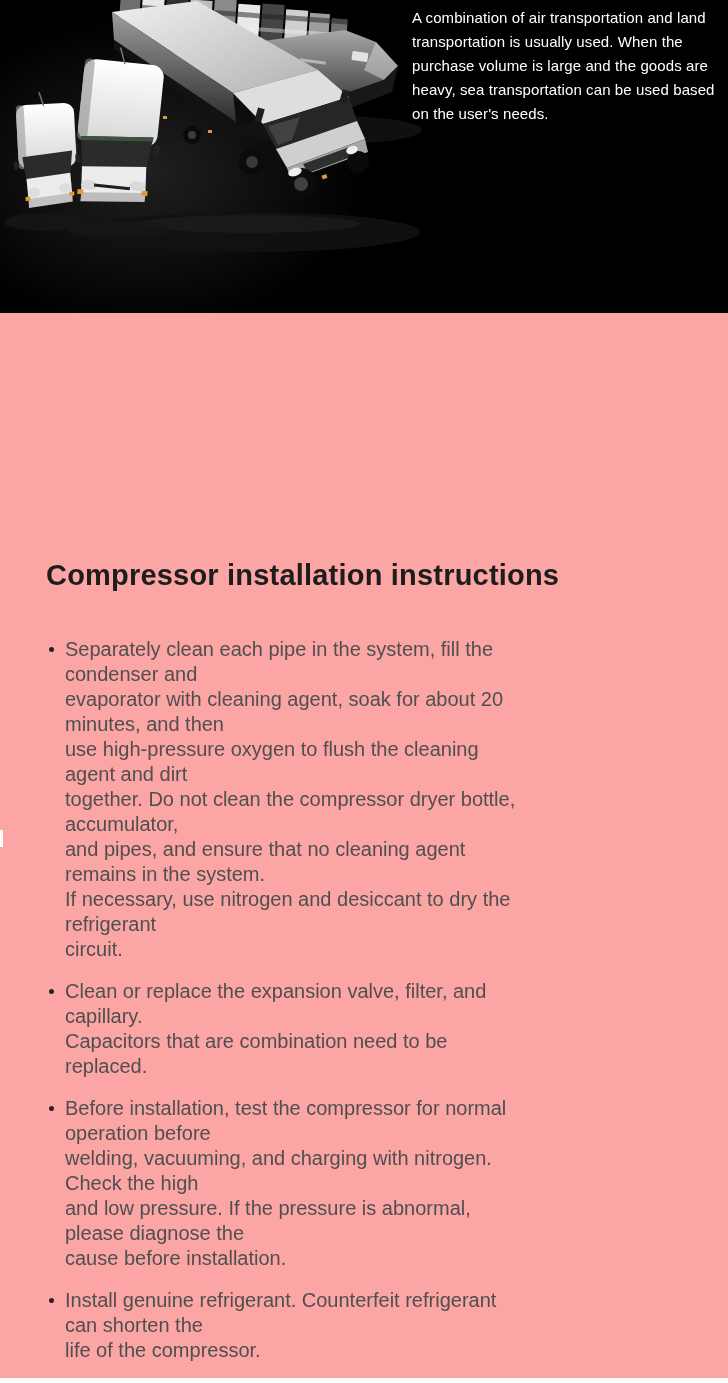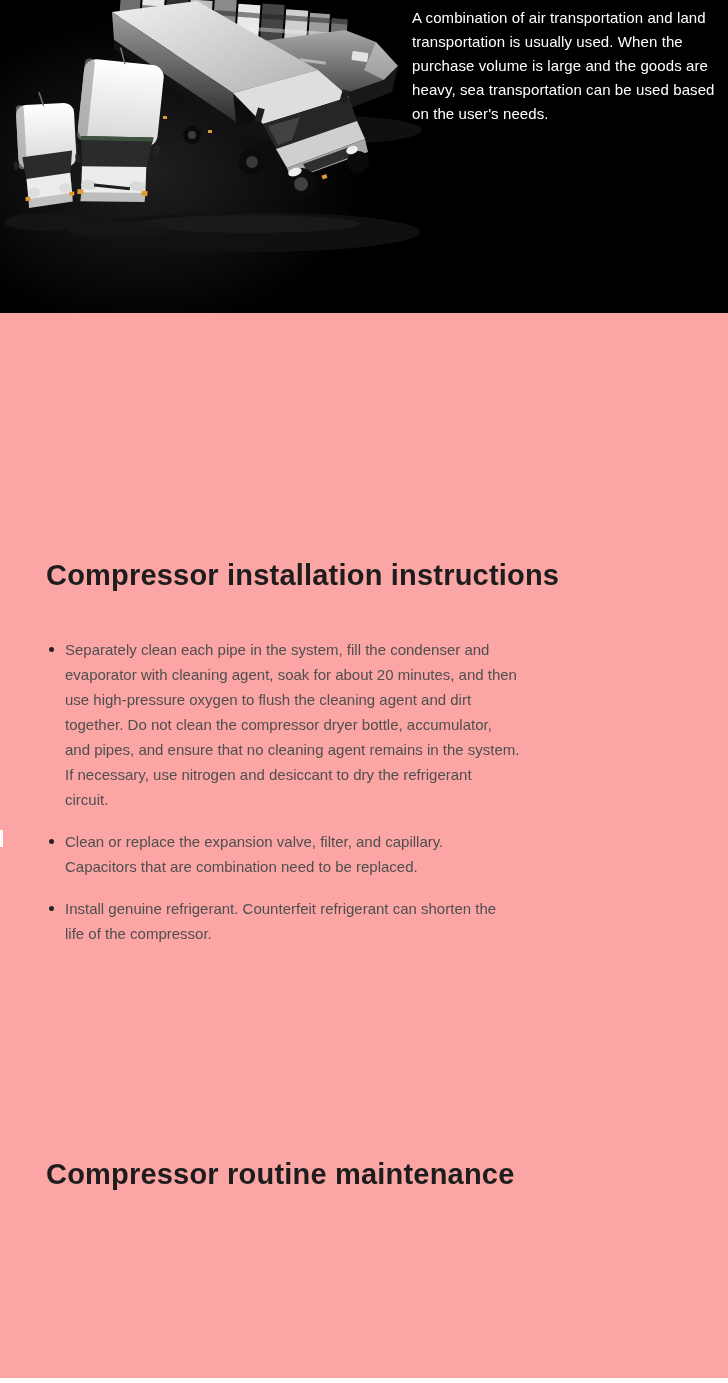--- a/index.html
+++ b/index.html
@@ -16,21 +16,21 @@
   }
 
   
   .content{padding:220px 4px 0 46px;margin-top:24px;}
   .content h1,.content h2{
     margin:0;font-size:29px;line-height:36px;font-weight:bold;color:#1d1d1d;letter-spacing:0.2px;
   }
   .bullet-list{list-style:none;margin:44px 0 0 0;padding:0;width:480px;}
   .bullet-list li{
     position:relative;padding-left:19px;margin:0 0 17px 0;
-    color:#4f4f4f;font-size:15px;line-height:25px;
+    color:#4f4f4f;font-size:20px;line-height:25px;
   }
   .bullet-list li::before{
     content:"";position:absolute;left:3px;top:10px;width:5px;height:5px;border-radius:50%;background:#222;
   }
   .bullet-list li span{white-space:pre-line;}
   .content h2{margin-top:210px;}
 
   .edge-sliver{position:absolute;left:0;top:830px;width:3px;height:17px;background:#fbfbfb;}
   .bottom-strip{position:absolute;left:0;bottom:0;width:728px;height:5px;background:#ffffff;}
 </style>
@@ -175,20 +175,26 @@
 together. Do not clean the compressor dryer bottle, accumulator,
 and pipes, and ensure that no cleaning agent remains in the system.
 If necessary, use nitrogen and desiccant to dry the refrigerant
 circuit.</span>
       </li>
       <li>
         <span>Clean or replace the expansion valve, filter, and capillary.
 Capacitors that are combination need to be replaced.</span>
       </li>
       <li>
+        <span>Before installation, test the compressor for normal operation before
+welding, vacuuming, and charging with nitrogen. Check the high
+and low pressure. If the pressure is abnormal, please diagnose the
+cause before installation.</span>
+      </li>
+      <li>
         <span>Install genuine refrigerant. Counterfeit refrigerant can shorten the
 life of the compressor.</span>
       </li>
     </ul>
 
     <h2>Compressor routine maintenance</h2>
   </section>
 
   <div class="edge-sliver"></div>
   <div class="bottom-strip"></div>

